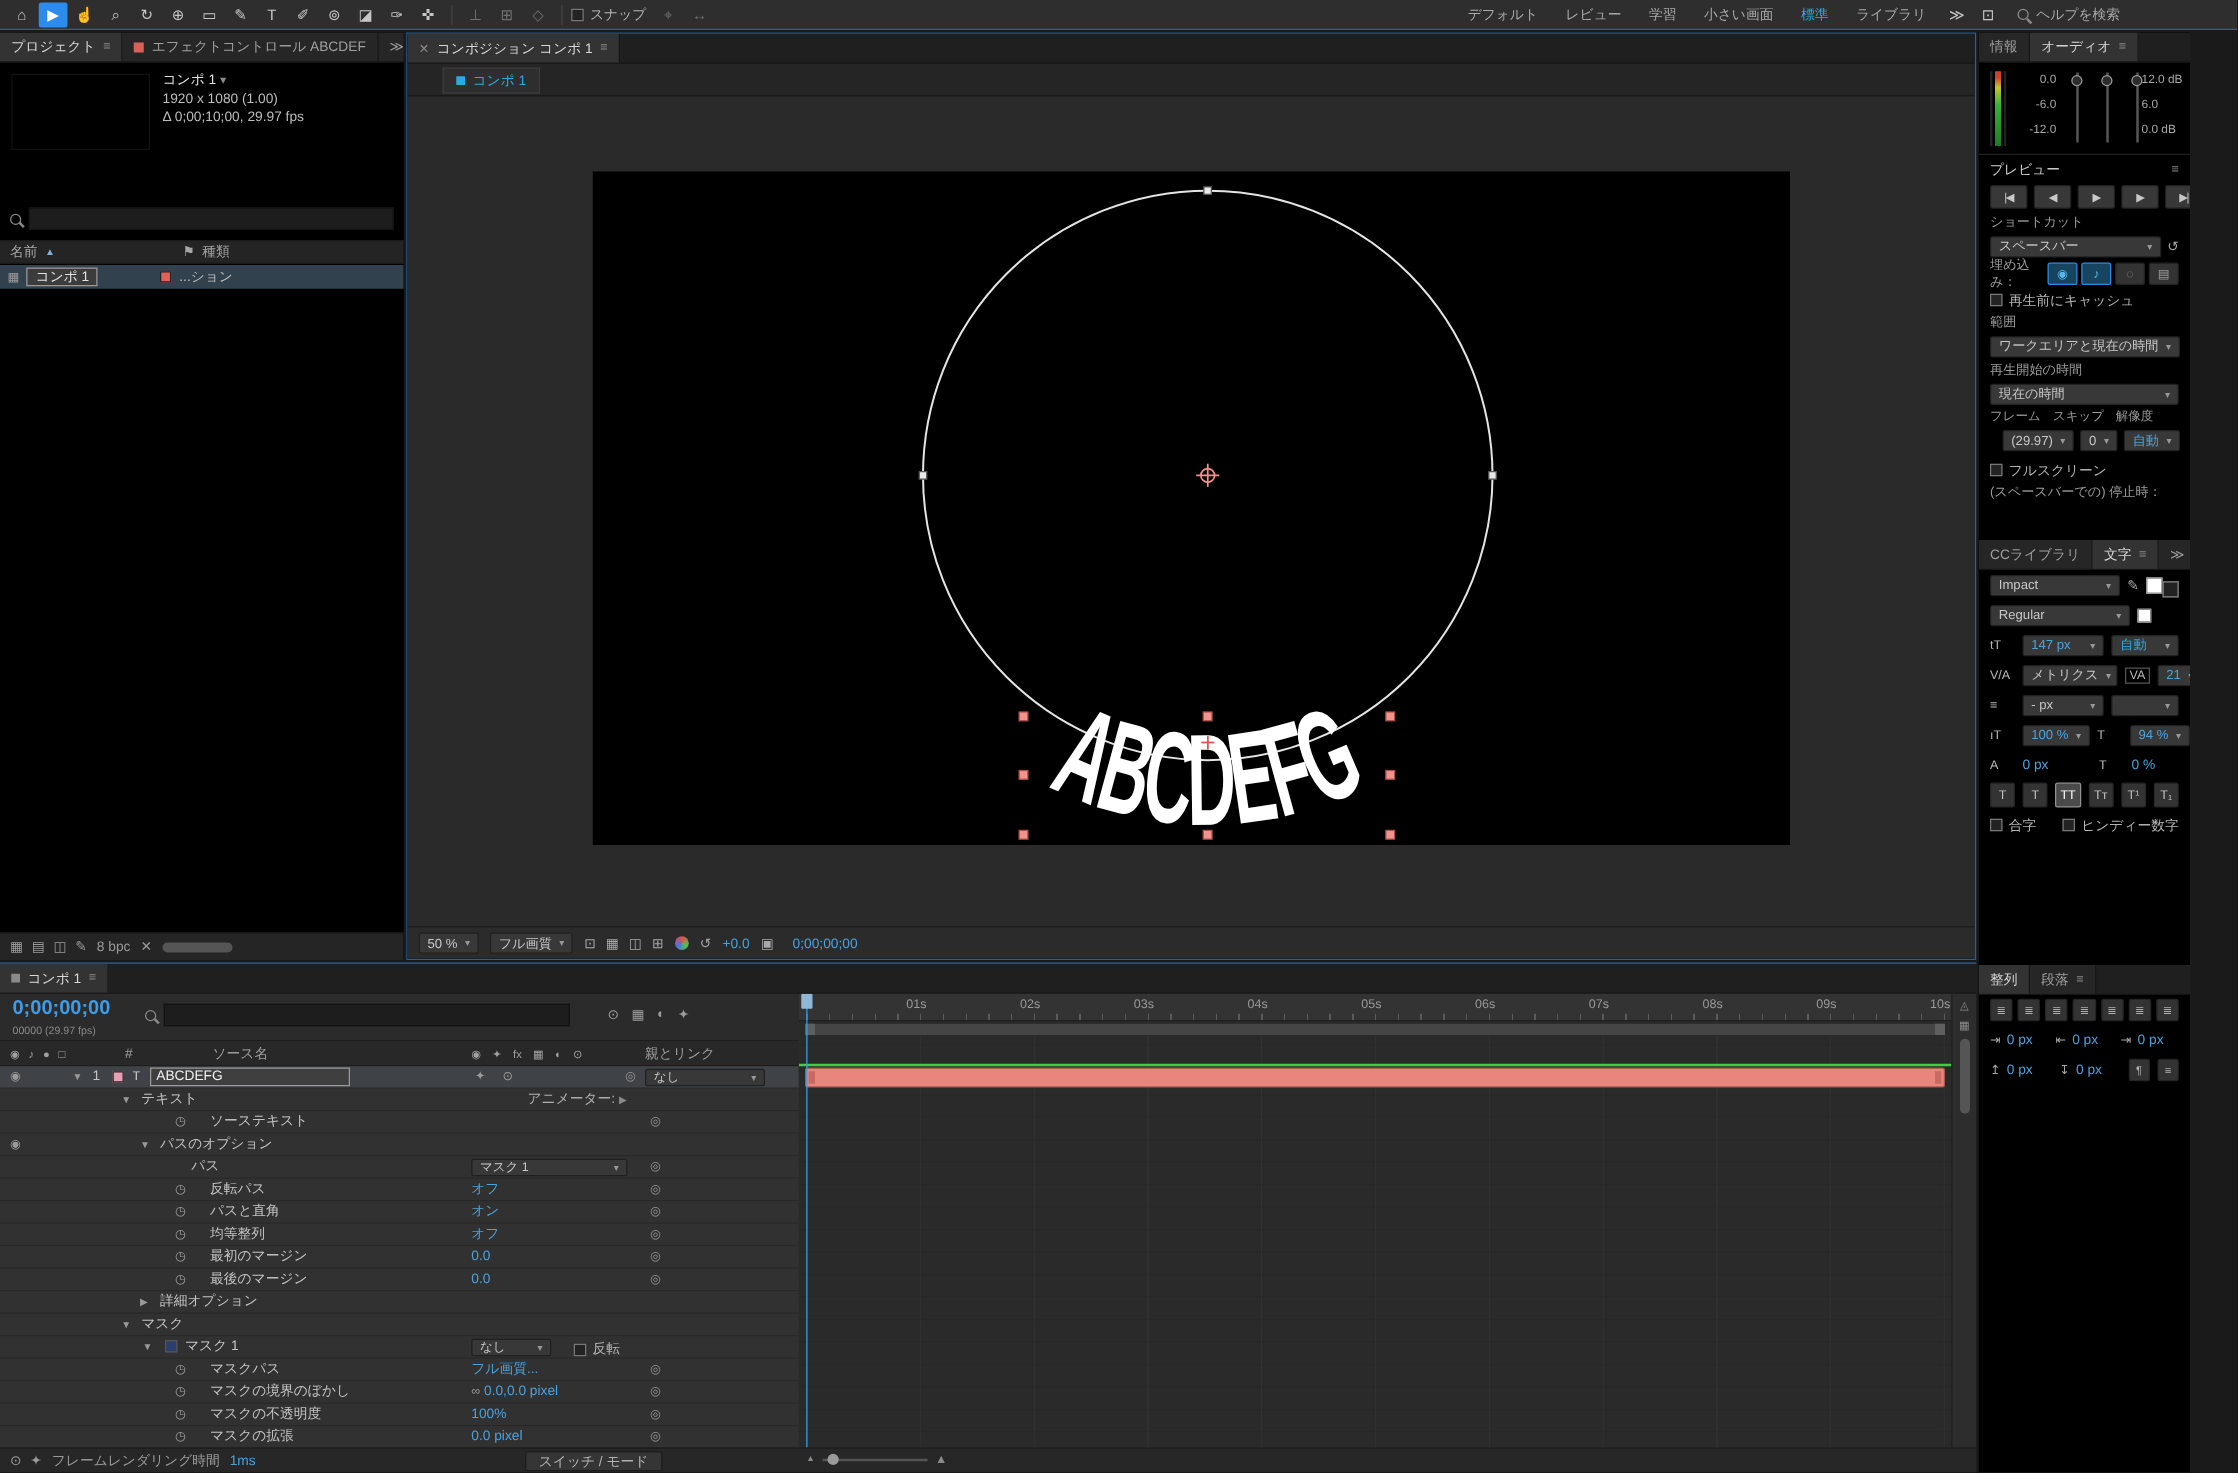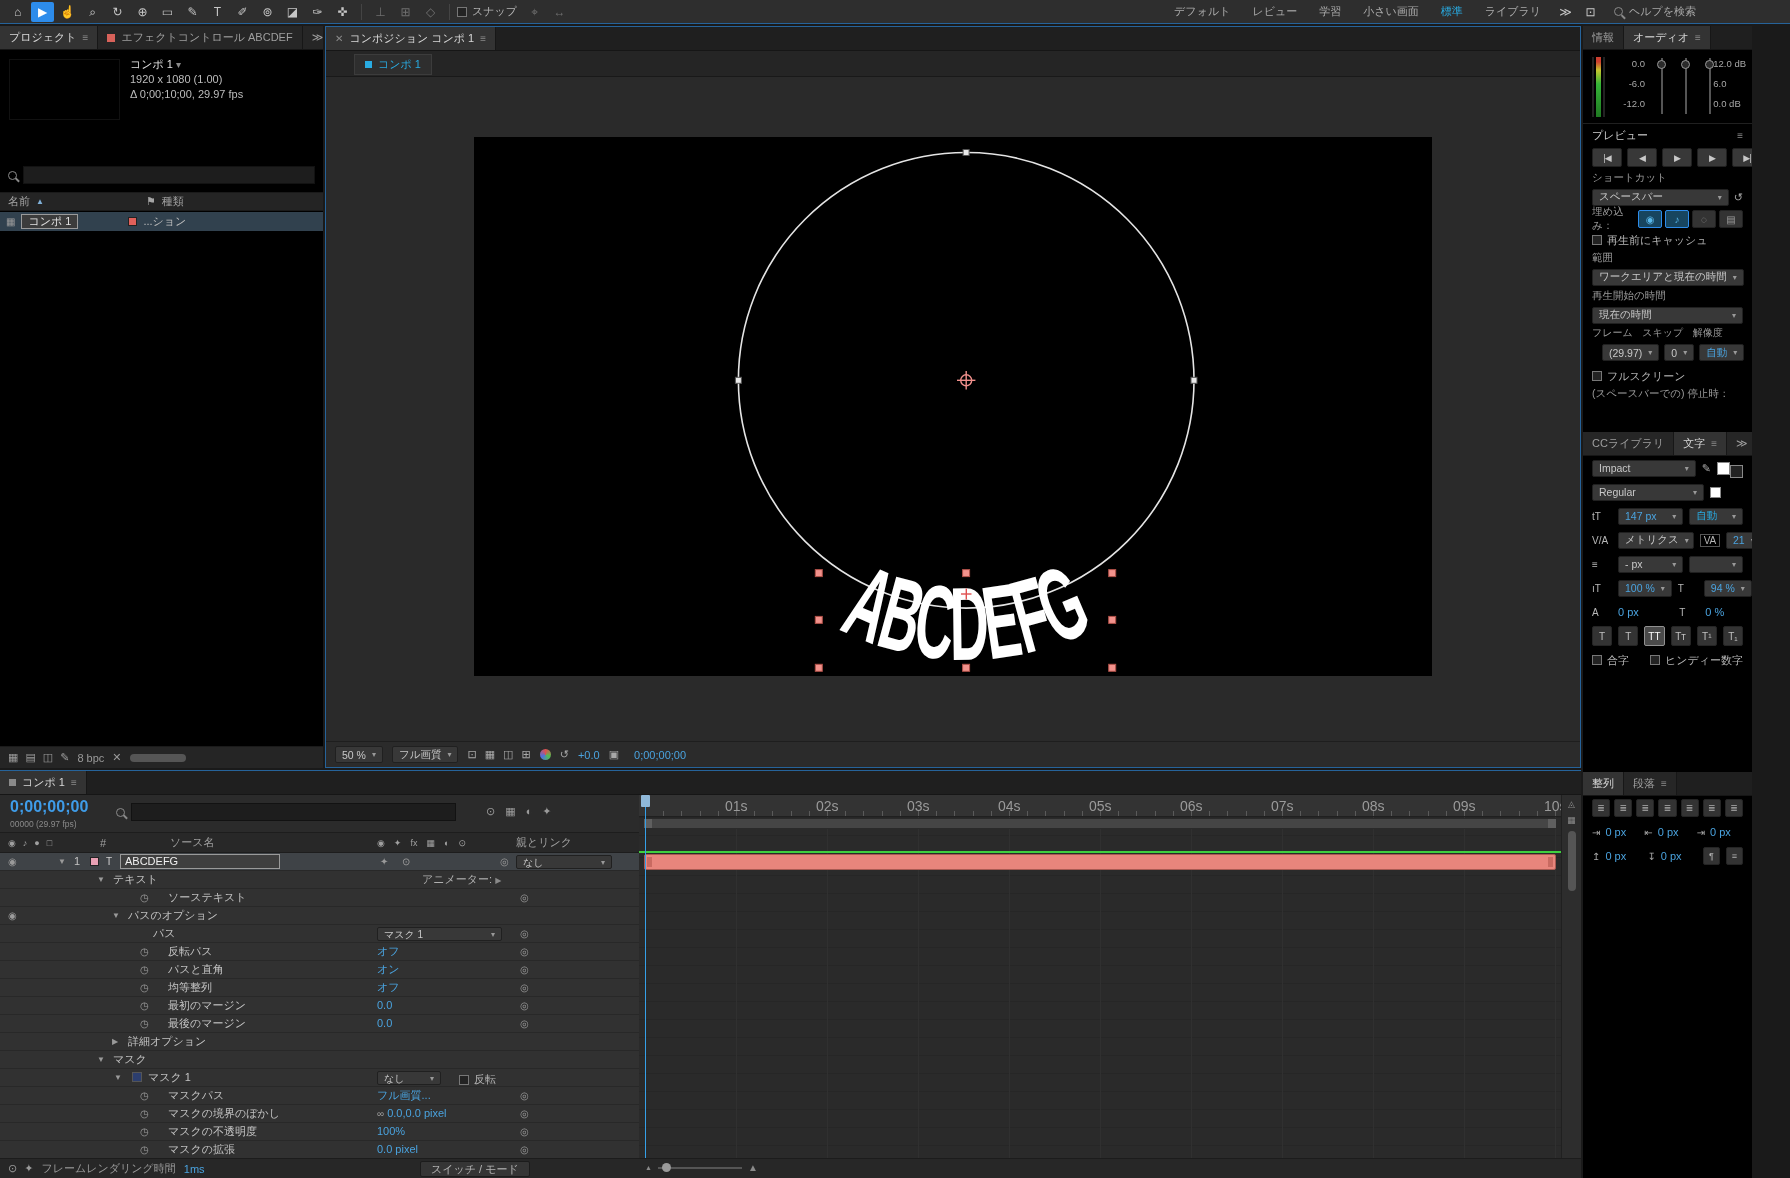--- a/index.html
+++ b/index.html
@@ -102,21 +102,21 @@
 .plabel{color:#c4c4c4}
 .pval{color:#4aa3df}
 .mswatch{width:10px;height:10px;background:#2c3e6e;border:1px solid #555;top:3px !important}
 .prow .cb{top:2px}
 .prow .dd{height:14px;top:2px;font-size:10px}
 .anim{color:#b0b0b0}
 .anim .ab{color:#8a8a8a;font-size:8px}
 
 #graph{position:absolute;left:639px;top:24px;width:922px;height:364px;background:#2a2a2a;background-image:repeating-linear-gradient(90deg,#303030 0 1px,transparent 1px 91px),repeating-linear-gradient(0deg,transparent 0 17px,#262626 17px 18px);background-position:6px 58px,0 58px;overflow:hidden}
 #ruler{position:absolute;left:0;top:0;width:100%;height:22px;background:#333;border-bottom:1px solid #202020;background-image:repeating-linear-gradient(90deg,#5a5a5a 0 1px,transparent 1px 18.2px);background-size:100% 5px;background-position:6px 100%;background-repeat:no-repeat}
-.rlab{position:absolute;top:3px;font-size:14px;color:#9a9a9a}
+.rlab{position:absolute;top:3px;font-size:10px;color:#9a9a9a}
 #workarea{position:absolute;left:4px;top:23px;width:914px;height:11px;background:#454545;border:1px solid #2a2a2a;border-radius:2px}
 #workarea::before,#workarea::after{content:"";position:absolute;top:0;width:8px;height:9px;background:#5f5f5f}
 #workarea::before{left:0}#workarea::after{right:0}
 #cacheline{position:absolute;left:0;top:56px;width:100%;height:2px;background:#3fd03f}
 #layerbar{position:absolute;left:5px;top:59px;width:912px;height:16px;background:#e8857c;border:1px solid #a85a52;border-radius:2px}
 #layerbar::before,#layerbar::after{content:"";position:absolute;top:2px;width:5px;height:10px;background:#c96a61}
 #layerbar::before{left:2px}#layerbar::after{right:2px}
 #cti{position:absolute;left:6px;top:0;width:1px;height:364px;background:#35a0e8}
 #cti-head{position:absolute;left:2px;top:0;width:9px;height:12px;background:#8fb8d8;border-radius:1px}
 #tl-right{position:absolute;left:1561px;top:24px;width:20px;height:364px;background:#2d2d2d;border-left:1px solid #202020;display:flex;flex-direction:column;align-items:center;padding-top:4px;gap:6px;color:#8a8a8a;font-size:9px}

